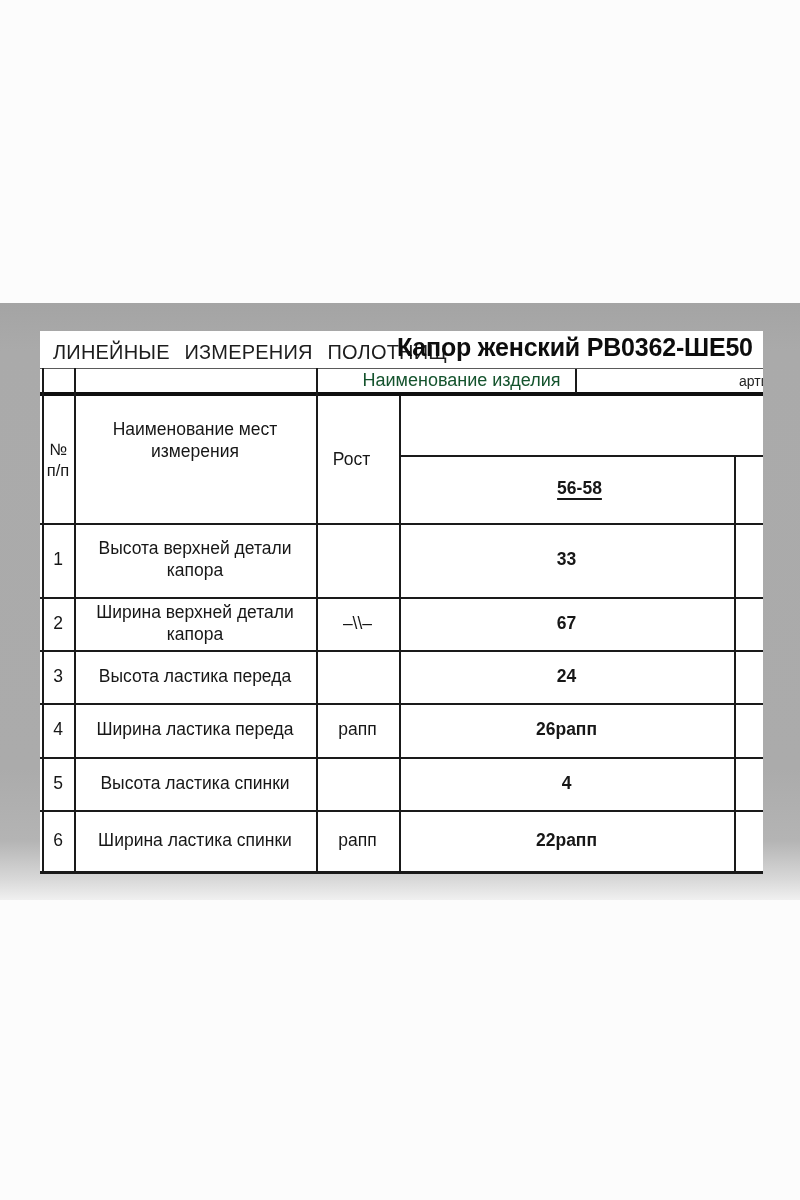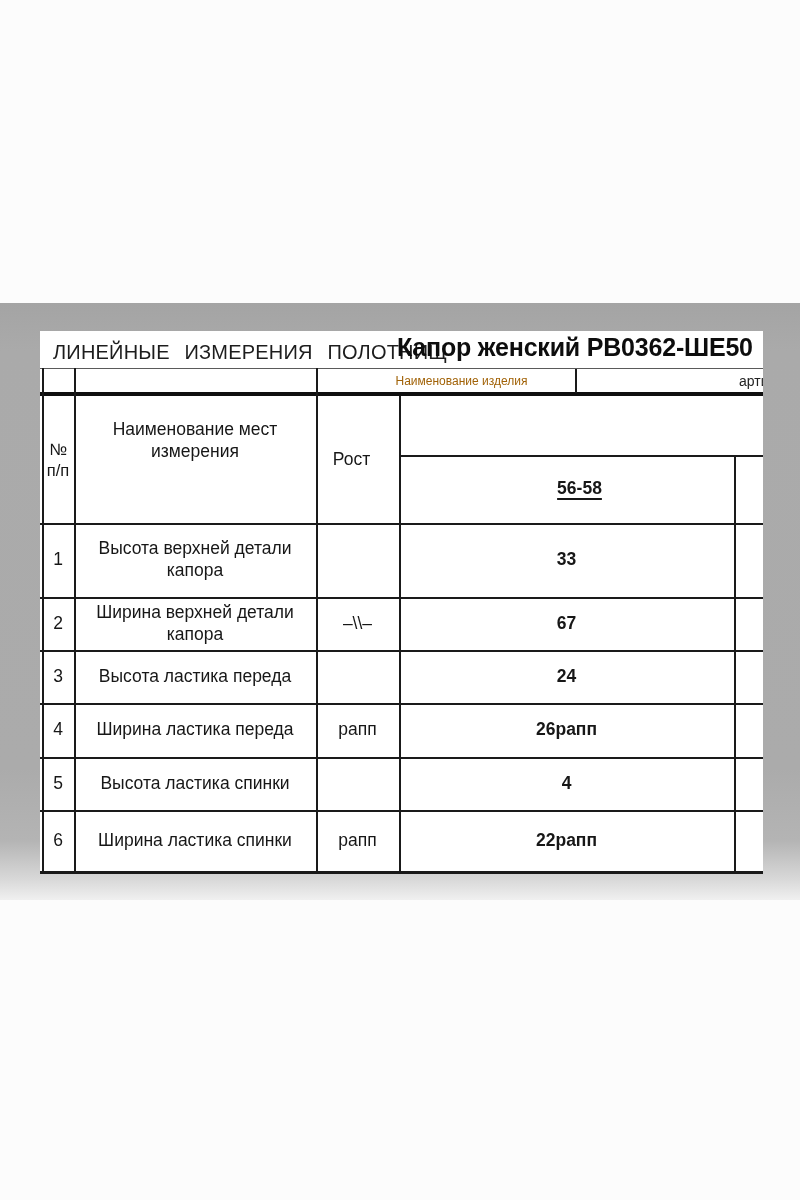--- a/index.html
+++ b/index.html
@@ -30,21 +30,21 @@
   }
   .t-right{
     position:absolute;left:357px;top:2px;
     font-size:25px;font-weight:bold;letter-spacing:-.2px;
     white-space:nowrap;color:#0d0d0d;
   }
   
   .lbl-product{
     position:absolute;left:277px;top:39px;width:289px;height:21px;
     display:flex;align-items:center;justify-content:center;
-    font-size:12px;color:#a16207;
+    font-size:18px;color:#14532d;
   }
   .lbl-article{
     position:absolute;left:699px;top:42px;
     font-size:14px;white-space:nowrap;color:#222;
   }
   
   .hl{position:absolute;left:0;width:723px;height:2px;background:#1a1a1a;}
   .vl{position:absolute;width:2px;background:#1a1a1a;}
   #hl-title{top:37px;height:1px;background:#5a5a5a;}
   #hl-sub{top:61px;height:4px;background:#0f0f0f;}

